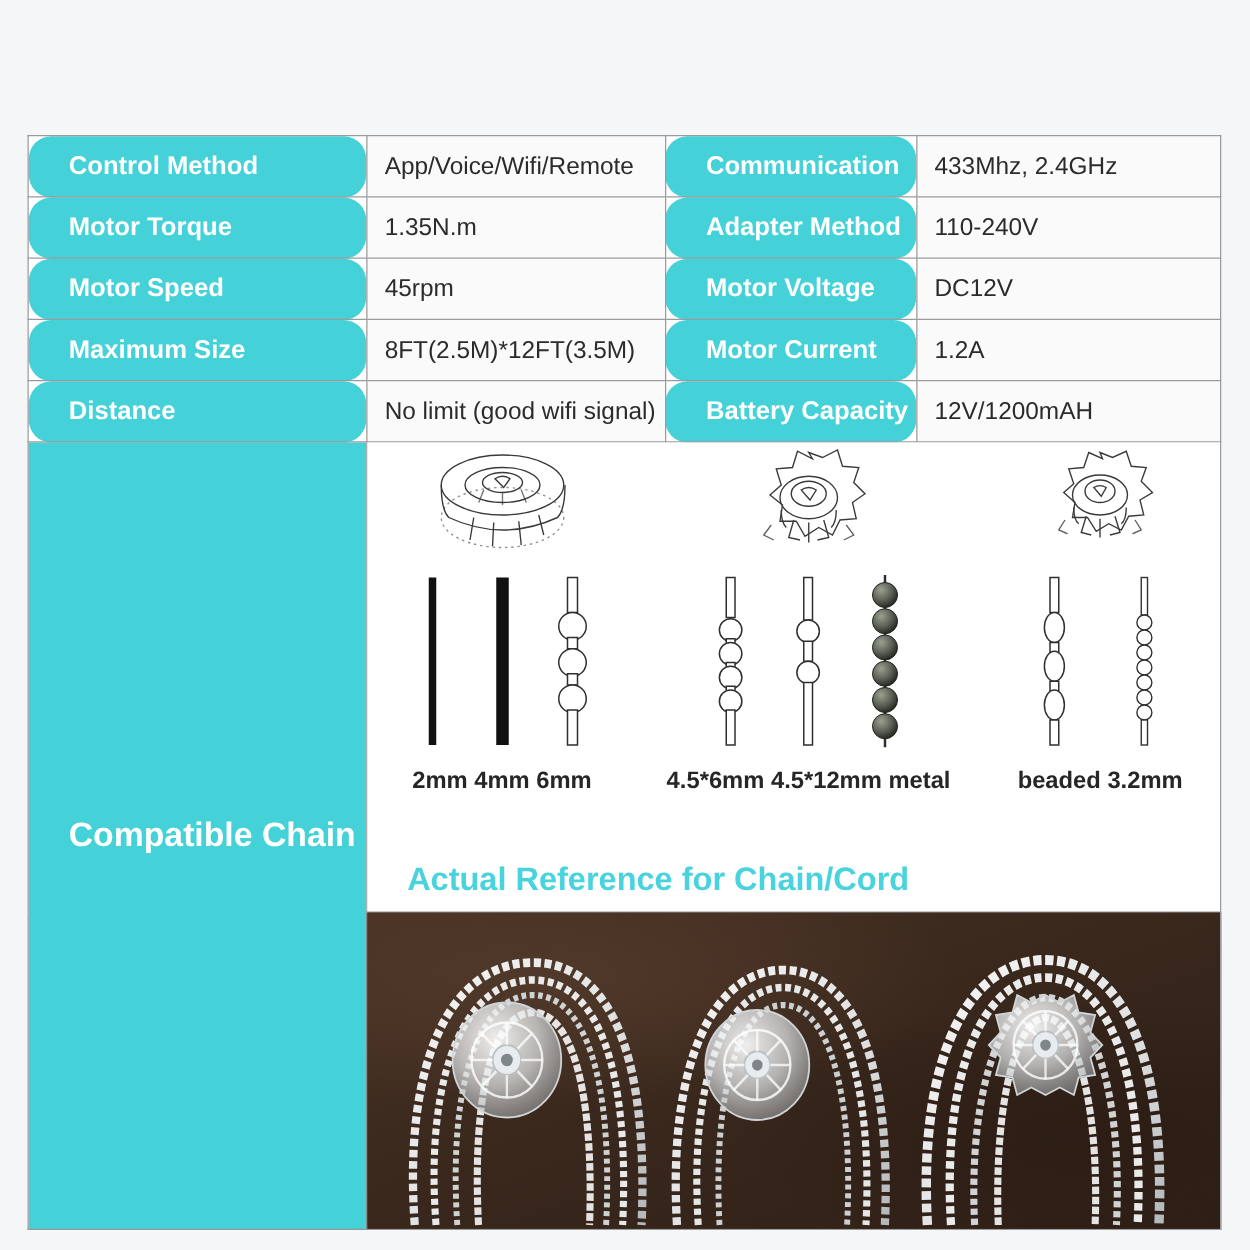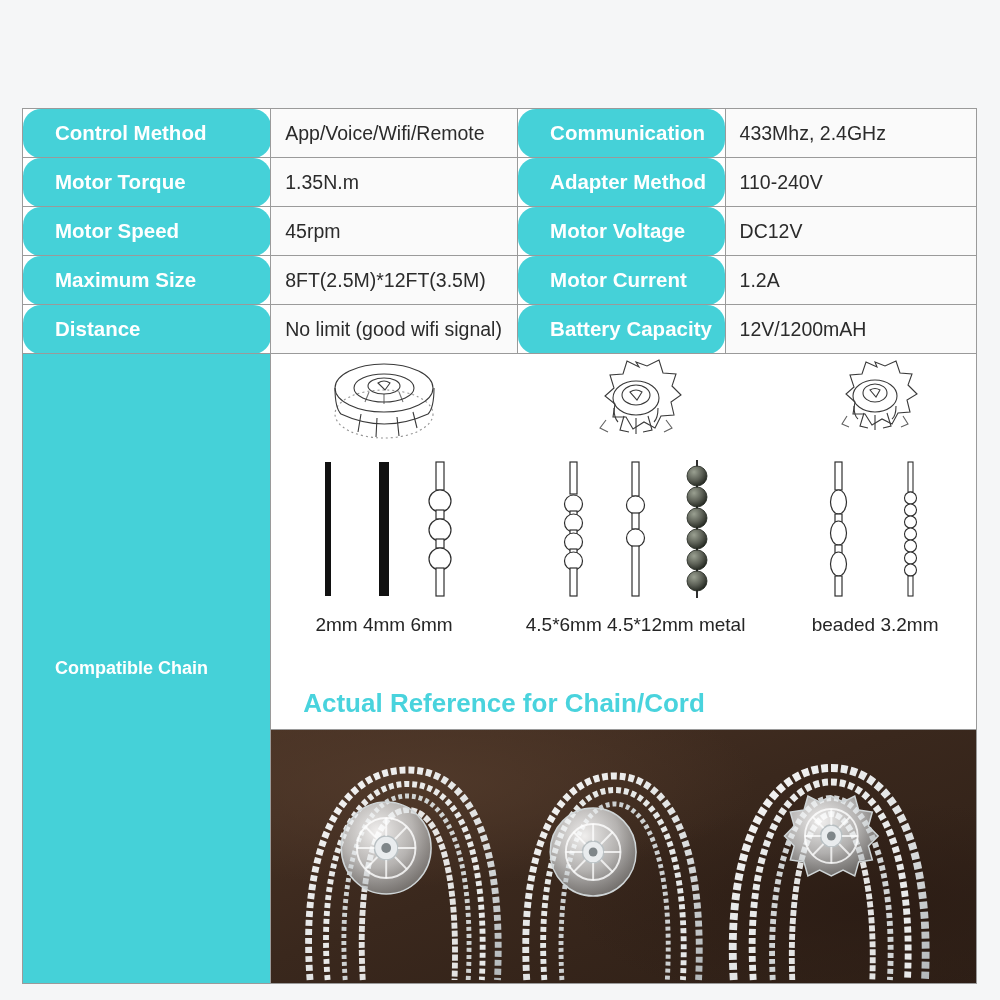--- a/index.html
+++ b/index.html
@@ -73,21 +73,21 @@
   .c-lbl1 { width: 233px; }
   .c-val1 { width: 217px; }
   .c-lbl2 { width: 186px; }
   .c-val2 { width: 236px; }
 
   
   td.chain-lbl {
     background: #45d1d8;
     color: #ffffff;
     font-weight: bold;
-    font-size: 18px;
+    font-size: 27px;
     padding-left: 32px;
     vertical-align: middle;
     white-space: nowrap;
   }
   td.chain-body {
     background: #ffffff;
     padding: 0;
     vertical-align: top;
   }
 
@@ -98,20 +98,21 @@
     background: #ffffff;
     overflow: hidden;
   }
   .groups {
     position: absolute;
     left: 0; right: 0; top: 0;
     height: 300px;
     display: flex;
     justify-content: space-around;
     align-items: flex-start;
+    font-weight: bold;
   }
   .group {
     position: relative;
     display: flex;
     flex-direction: column;
     align-items: center;
   }
   .wheel-wrap {
     height: 100px;
     display: flex;

